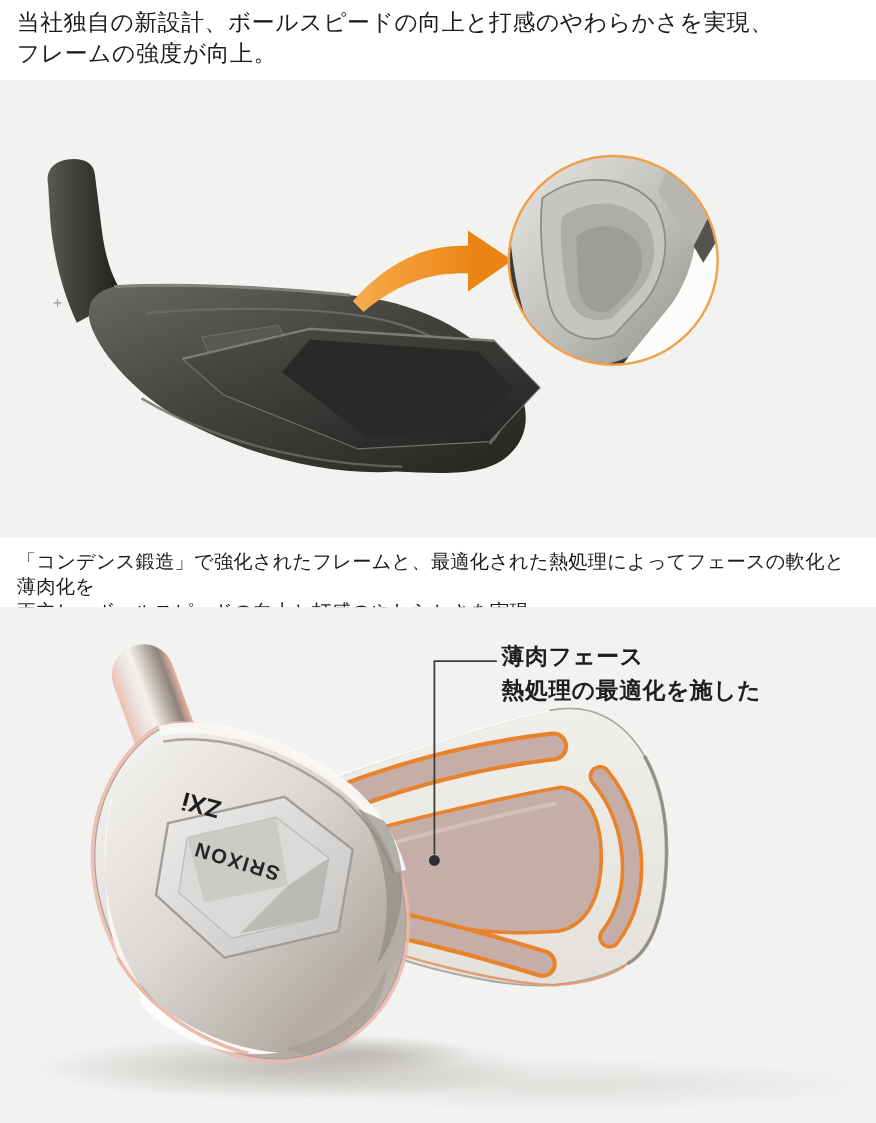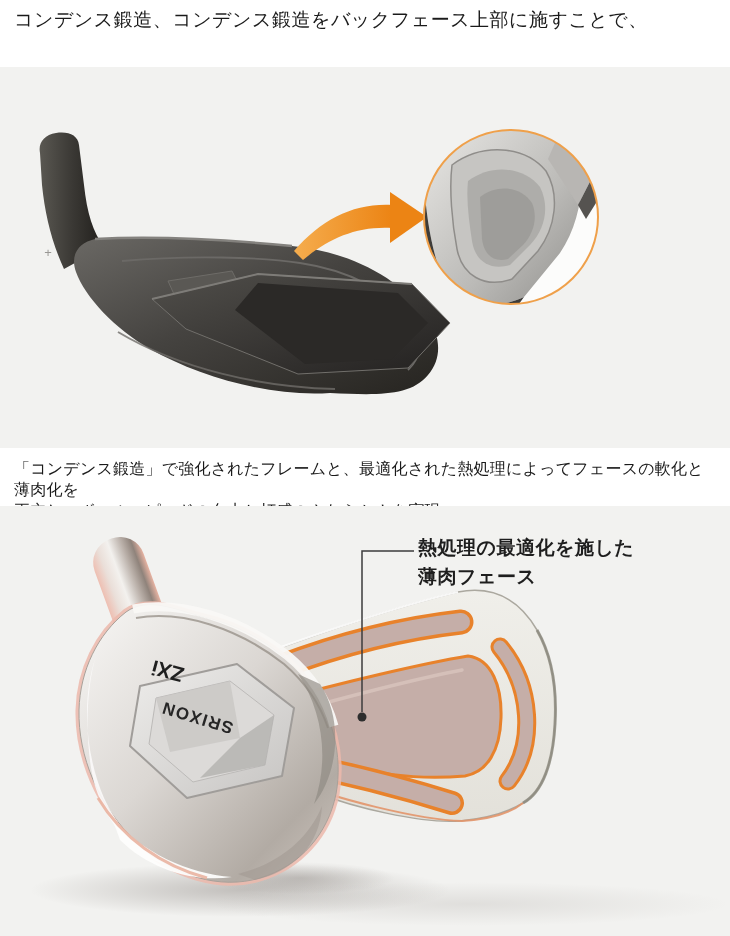--- a/index.html
+++ b/index.html
@@ -21,21 +21,21 @@
     position:absolute;left:418px;top:27px;width:280px;
     font-size:19px;line-height:29px;font-weight:600;color:#1e1e1e;letter-spacing:.5px;
   }
 </style>
 </head>
 <body>
 
 <div class="page">
 
   <section class="band band-top">
-    <p><span>コンデンス鍛造、コンデンス鍛造をバックフェース上部に施すことで、</span><br></p>
+    <p><span>当社独自の新設計、ボールスピードの向上と打感のやわらかさを実現、</span><br><span>フレームの強度が向上。</span></p>
   </section>
 
   <section class="figure figure-top">
     <svg width="730" height="381" viewBox="0 0 730 381">
       <defs>
         <linearGradient id="g-hosel" x1="0" y1="0" x2="1" y2="0">
           <stop offset="0" stop-color="#5a5852"></stop>
             <stop offset=".5" stop-color="#3b3935"></stop>
             <stop offset="1" stop-color="#201e1b"></stop>
         </linearGradient>
@@ -176,18 +176,18 @@
         <text x="197" y="218" transform="rotate(197 197 212)" font-size="17" font-weight="bold" letter-spacing="1.5" fill="#262626" text-anchor="middle" font-family="Liberation Sans, DejaVu Sans, sans-serif">SRIXON</text>
       </g>
 
       <g>
         <path fill="none" stroke="#3c3c3c" stroke-width="1.5" d="M 414,45 L 362,45 L 362,206"></path>
         <circle cx="362" cy="211" r="4.5" fill="#2e2e2e"></circle>
       </g>
     </svg>
 
     <div class="face-label">
+      <div>薄肉フェース</div>
       <div>熱処理の最適化を施した</div>
-      <div>薄肉フェース</div>
     </div>
   </section>
 
 </div>
 
 </body></html>

